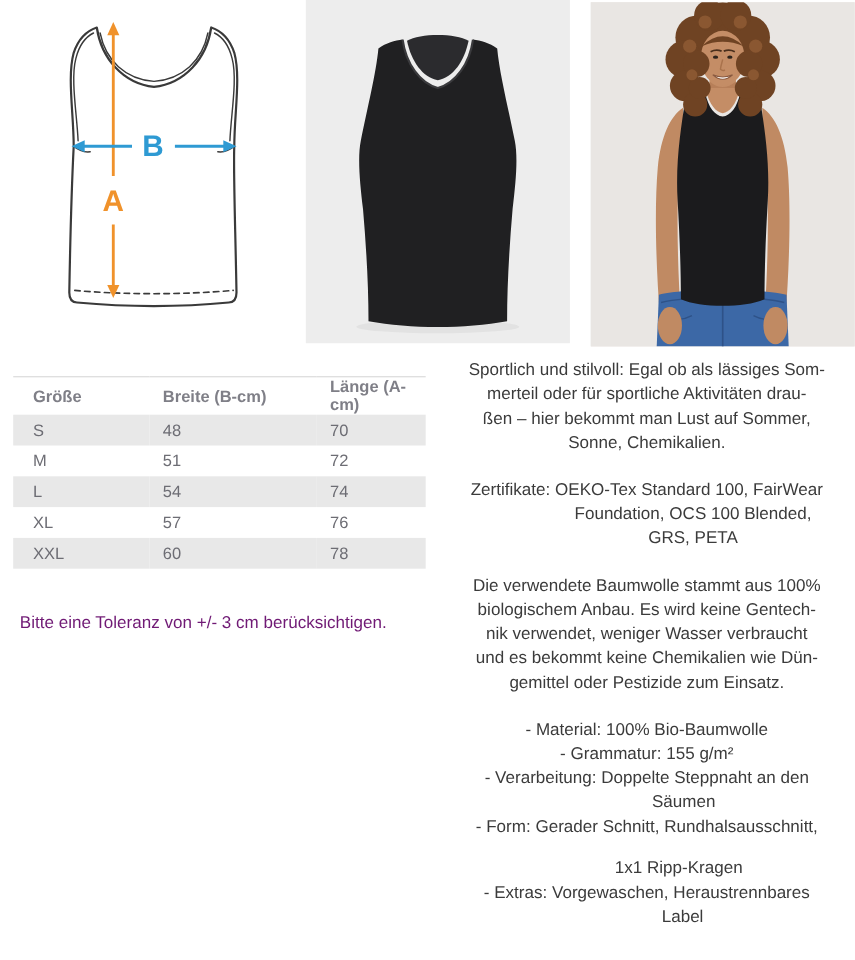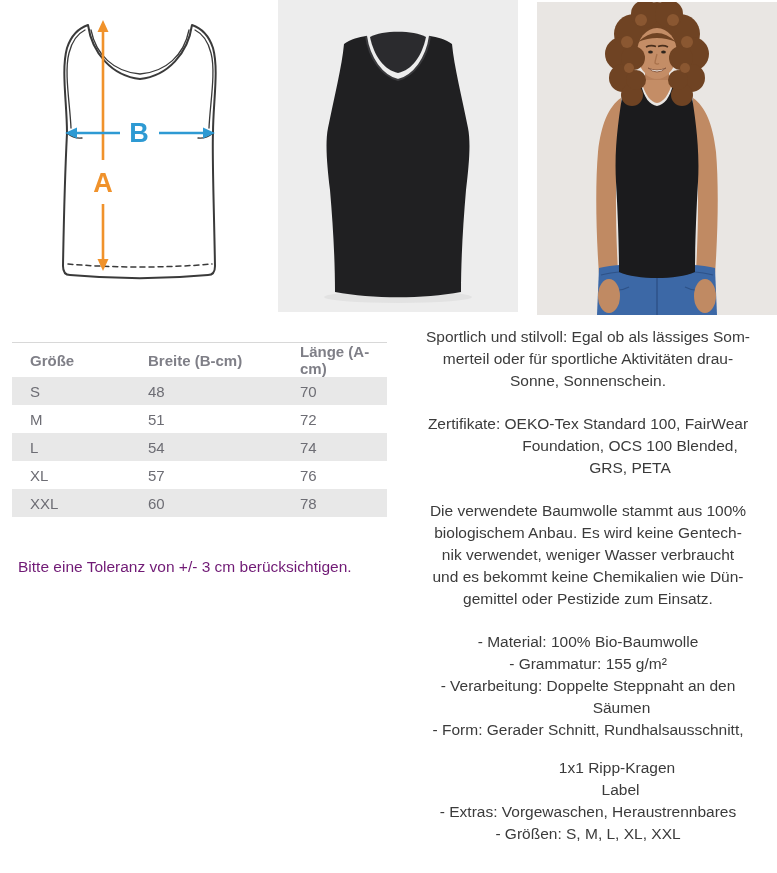--- a/index.html
+++ b/index.html
@@ -233,21 +233,22 @@
     </tbody>
   </table>
 
   <div id="tolerance">Bitte eine Toleranz von +/- 3 cm berücksichtigen.</div>
 
   <div id="desc">
 
     <div class="desc-block">
       <div class="dline">Sportlich und stilvoll: Egal ob als lässiges Som-</div>
       <div class="dline">merteil oder für sportliche Aktivitäten drau-</div>
-      <div class="dline">Sonne, Sonnenschein.</div>
+      <div class="dline">ßen – hier bekommt man Lust auf Sommer,</div>
+      <div class="dline">Sonne, Chemikalien.</div>
     </div>
 
     <div class="desc-block">
       <div class="dline">Zertifikate: OEKO-Tex Standard 100, FairWear</div>
       <div class="dline ind-84">Foundation, OCS 100 Blended,</div>
       <div class="dline ind-84">GRS, PETA</div>
     </div>
 
     <div class="desc-block">
       <div class="dline">Die verwendete Baumwolle stammt aus 100%</div>
@@ -257,19 +258,18 @@
       <div class="dline">gemittel oder Pestizide zum Einsatz.</div>
     </div>
 
     <div class="desc-block">
       <div class="dline">- Material: 100% Bio-Baumwolle</div>
       <div class="dline">- Grammatur: 155 g/m²</div>
       <div class="dline">- Verarbeitung: Doppelte Steppnaht an den</div>
       <div class="dline ind-67">Säumen</div>
       <div class="dline">- Form: Gerader Schnitt, Rundhalsausschnitt,</div>
       <div class="dline ind-58">1x1 Ripp-Kragen</div>
+      <div class="dline">- Extras: Vorgewaschen, Heraustrennbares</div>
       <div class="dline ind-65">Label</div>
-      <div class="dline">- Extras: Vorgewaschen, Heraustrennbares</div>
-      <div class="dline">- Größen: S, M, L, XL, XXL</div>
     </div>
 
   </div>
 </div>
 
 </body></html>

